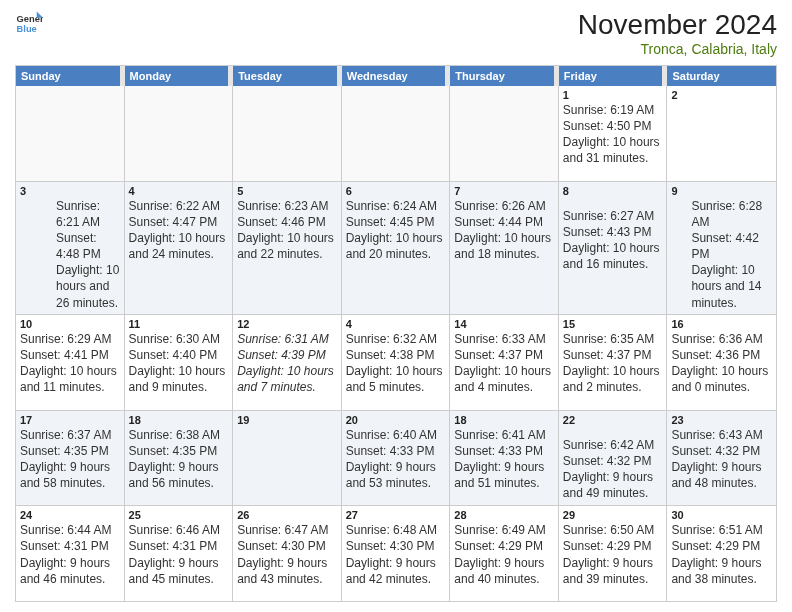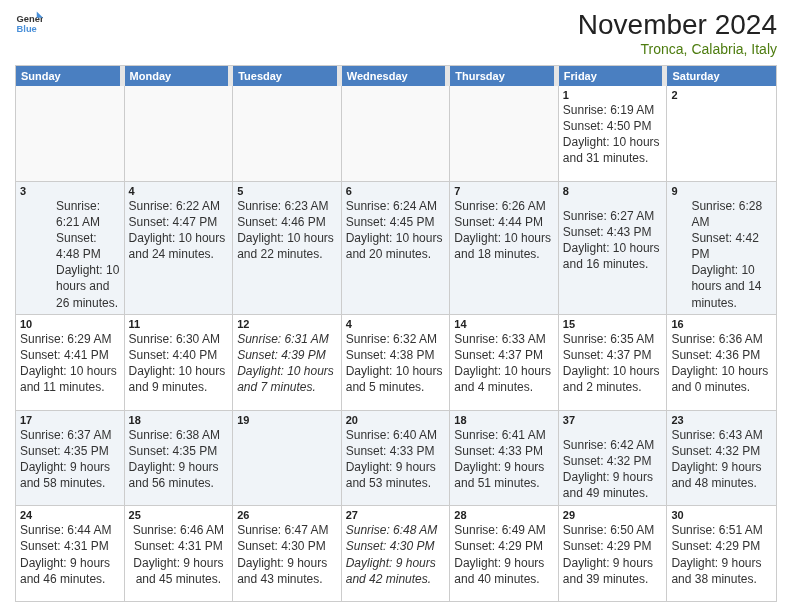--- a/index.html
+++ b/index.html
@@ -256,54 +256,54 @@
 Sunset: 4:33 PM
 Daylight: 9 hours and 53 minutes.</div>
           </div>
           <div class="cal-cell alt-row">
             <span class="day-num">18</span>
             <div class="cell-text" style="white-space: pre-line;">Sunrise: 6:41 AM
 Sunset: 4:33 PM
 Daylight: 9 hours and 51 minutes.</div>
           </div>
           <div class="cal-cell alt-row">
-            <span class="day-num">37</span>
+            <span class="day-num">22</span>
             <div class="cell-text" style="white-space: pre-line; margin-top: 11px;">Sunrise: 6:42 AM
 Sunset: 4:32 PM
 Daylight: 9 hours and 49 minutes.</div>
           </div>
           <div class="cal-cell alt-row">
             <span class="day-num">23</span>
             <div class="cell-text" style="white-space: pre-line;">Sunrise: 6:43 AM
 Sunset: 4:32 PM
 Daylight: 9 hours and 48 minutes.</div>
           </div>
         </div>
         <div class="cal-row">
           <div class="cal-cell">
             <span class="day-num">24</span>
             <div class="cell-text" style="white-space: pre-line;">Sunrise: 6:44 AM
 Sunset: 4:31 PM
 Daylight: 9 hours and 46 minutes.</div>
           </div>
           <div class="cal-cell">
             <span class="day-num">25</span>
-            <div class="cell-text" style="white-space: pre-line; text-align: center;">Sunrise: 6:46 AM
+            <div class="cell-text" style="white-space: pre-line;">Sunrise: 6:46 AM
 Sunset: 4:31 PM
 Daylight: 9 hours and 45 minutes.</div>
           </div>
           <div class="cal-cell">
             <span class="day-num">26</span>
             <div class="cell-text" style="white-space: pre-line;">Sunrise: 6:47 AM
 Sunset: 4:30 PM
 Daylight: 9 hours and 43 minutes.</div>
           </div>
           <div class="cal-cell">
             <span class="day-num">27</span>
-            <div class="cell-text" style="white-space: pre-line; font-style: italic;">Sunrise: 6:48 AM
+            <div class="cell-text" style="white-space: pre-line;">Sunrise: 6:48 AM
 Sunset: 4:30 PM
 Daylight: 9 hours and 42 minutes.</div>
           </div>
           <div class="cal-cell">
             <span class="day-num">28</span>
             <div class="cell-text" style="white-space: pre-line;">Sunrise: 6:49 AM
 Sunset: 4:29 PM
 Daylight: 9 hours and 40 minutes.</div>
           </div>
           <div class="cal-cell">

